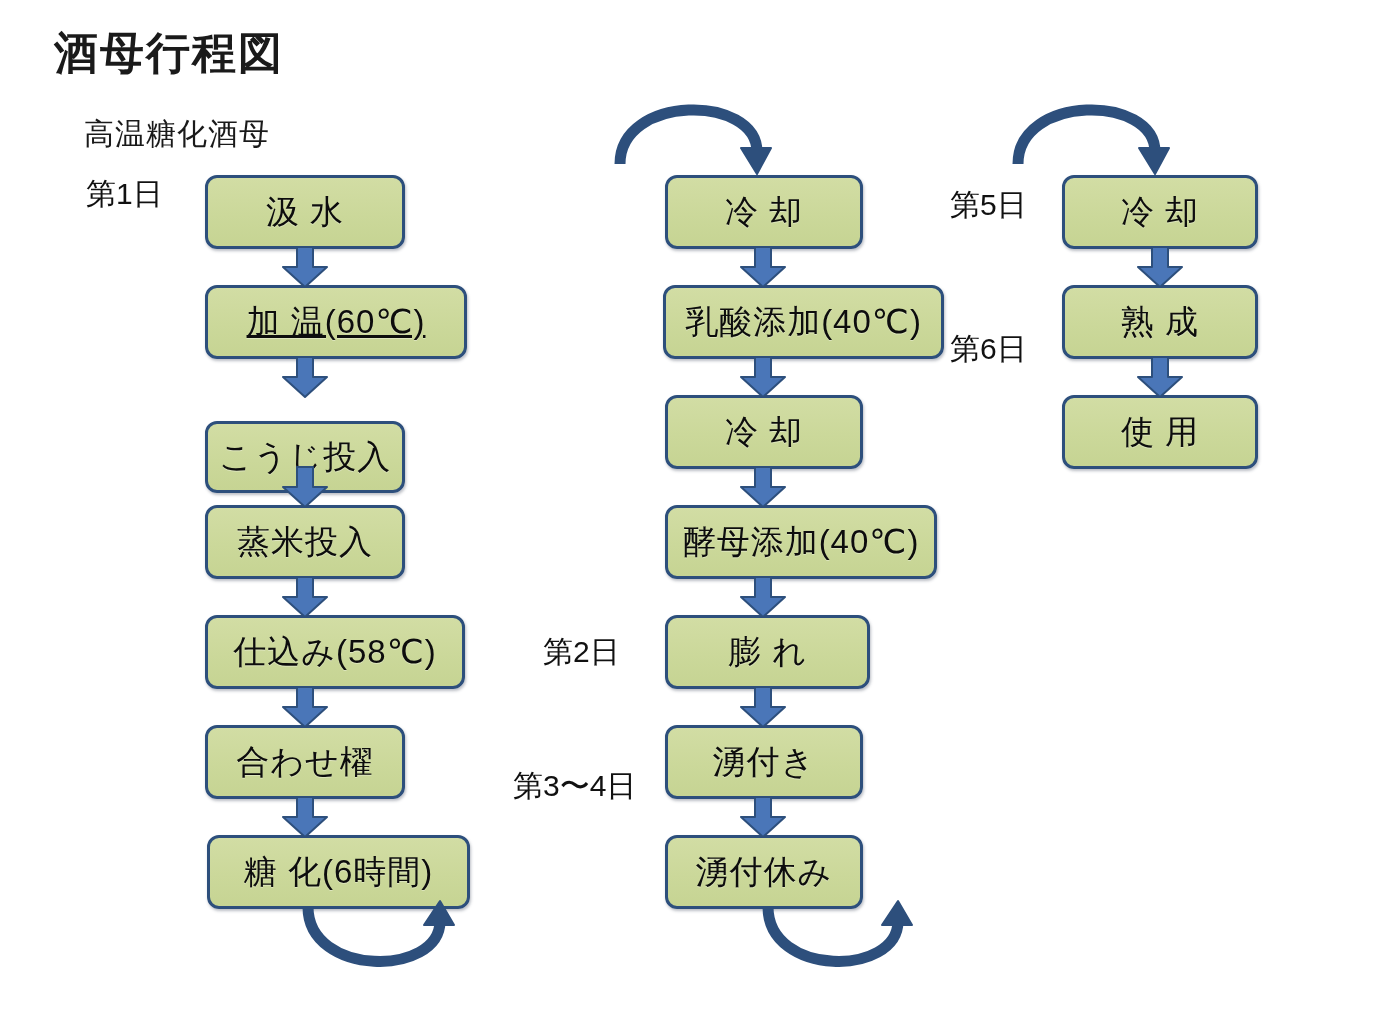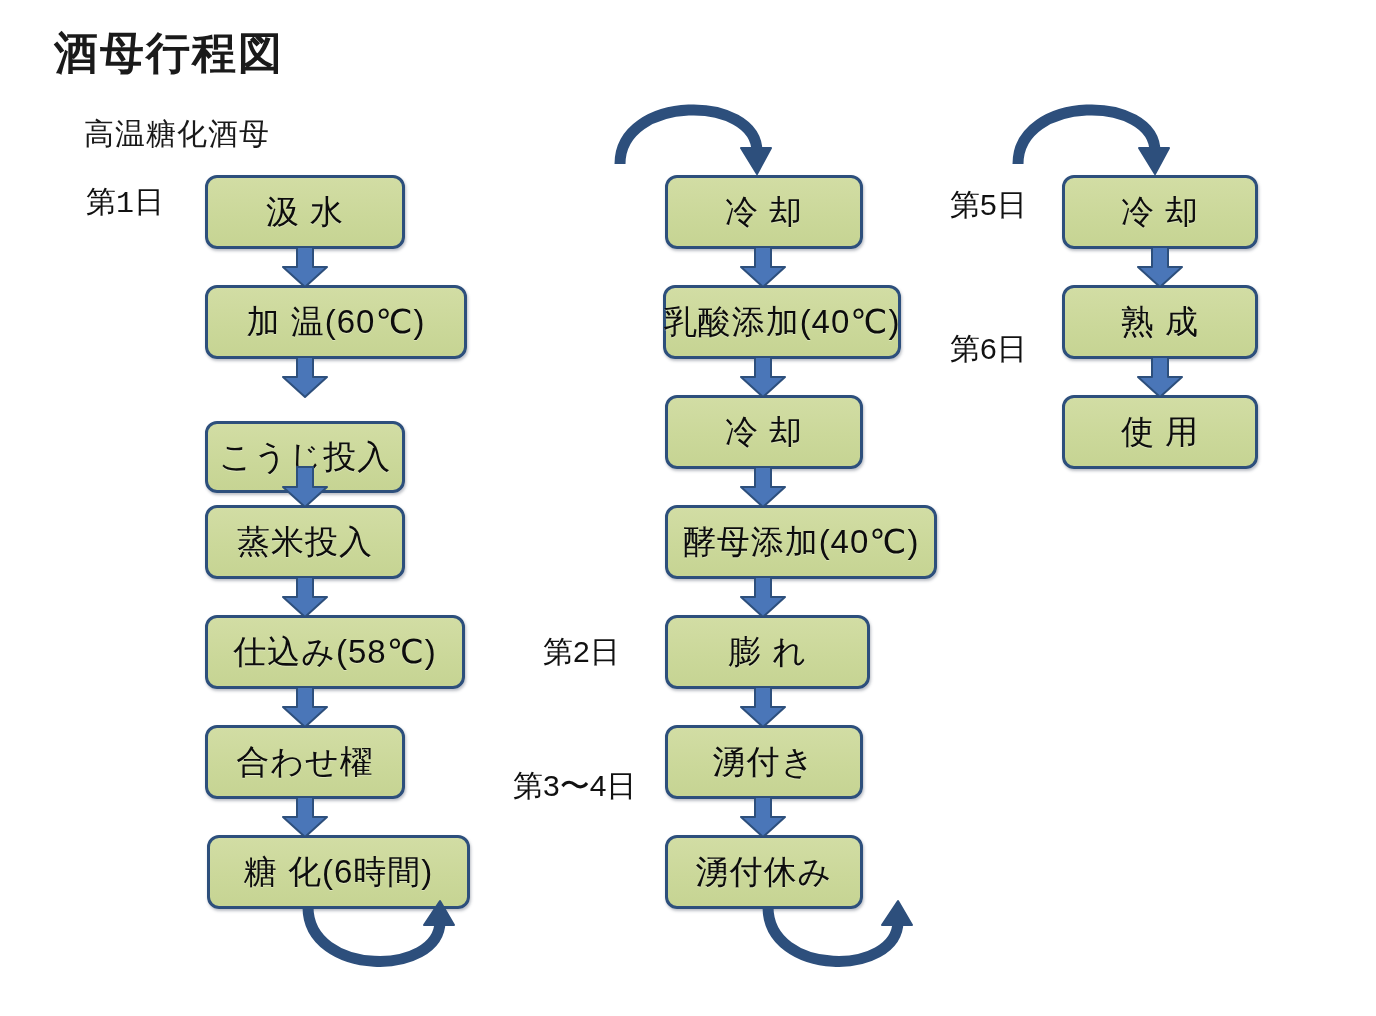--- a/index.html
+++ b/index.html
@@ -64,36 +64,36 @@
 </style>
 </head>
 <body>
 
 <div id="canvas">
 
   <div id="title">酒母行程図</div>
   <div id="subtitle">高温糖化酒母</div>
 
   <div id="day-labels-layer">
-      <div class="daylabel" style="left: 86px; top: 182px; font-family: Liberation Mono, monospace;">第1日</div>
+      <div class="daylabel" style="left: 86px; top: 174px;">第1日</div>
       <div class="daylabel" style="left: 543px; top: 632px;">第2日</div>
       <div class="daylabel" style="left: 513px; top: 766px;">第3〜4日</div>
       <div class="daylabel" style="left: 950px; top: 185px;">第5日</div>
       <div class="daylabel" style="left: 950px; top: 297px; margin-top: 32px;">第6日</div>
     </div>
   <div id="nodes-layer">
       <div class="node" style="left: 205px; top: 175px; width: 200px; height: 74px;">汲  水</div>
-      <div class="node" style="left: 205px; top: 285px; width: 262px; height: 74px;">加  温(60℃)</div>
+      <div class="node" style="left: 205px; top: 285px; width: 262px; height: 74px; text-decoration: underline;">加  温(60℃)</div>
       <div class="node" style="left: 205px; top: 395px; width: 200px; height: 72px; margin-top: 26px;">こうじ投入</div>
       <div class="node" style="left: 205px; top: 505px; width: 200px; height: 74px;">蒸米投入</div>
       <div class="node" style="left: 205px; top: 615px; width: 260px; height: 74px;">仕込み(58℃)</div>
       <div class="node" style="left: 205px; top: 725px; width: 200px; height: 74px;">合わせ櫂</div>
       <div class="node" style="left: 207px; top: 835px; width: 263px; height: 74px;">糖  化(6時間)</div>
       <div class="node" style="left: 665px; top: 175px; width: 198px; height: 74px;">冷  却</div>
-      <div class="node" style="left: 663px; top: 285px; width: 238px; height: 74px;">乳酸添加(40℃)</div>
+      <div class="node" style="left: 663px; top: 285px; width: 281px; height: 74px;">乳酸添加(40℃)</div>
       <div class="node" style="left: 665px; top: 395px; width: 198px; height: 74px;">冷  却</div>
       <div class="node" style="left: 665px; top: 505px; width: 272px; height: 74px;">酵母添加(40℃)</div>
       <div class="node" style="left: 665px; top: 615px; width: 205px; height: 74px;">膨  れ</div>
       <div class="node" style="left: 665px; top: 725px; width: 198px; height: 74px;">湧付き</div>
       <div class="node" style="left: 665px; top: 835px; width: 198px; height: 74px;">湧付休み</div>
       <div class="node" style="left: 1062px; top: 175px; width: 196px; height: 74px;">冷  却</div>
       <div class="node" style="left: 1062px; top: 285px; width: 196px; height: 74px;">熟  成</div>
       <div class="node" style="left: 1062px; top: 395px; width: 196px; height: 74px;">使  用</div>
     </div>
   <div id="arrows-layer">

